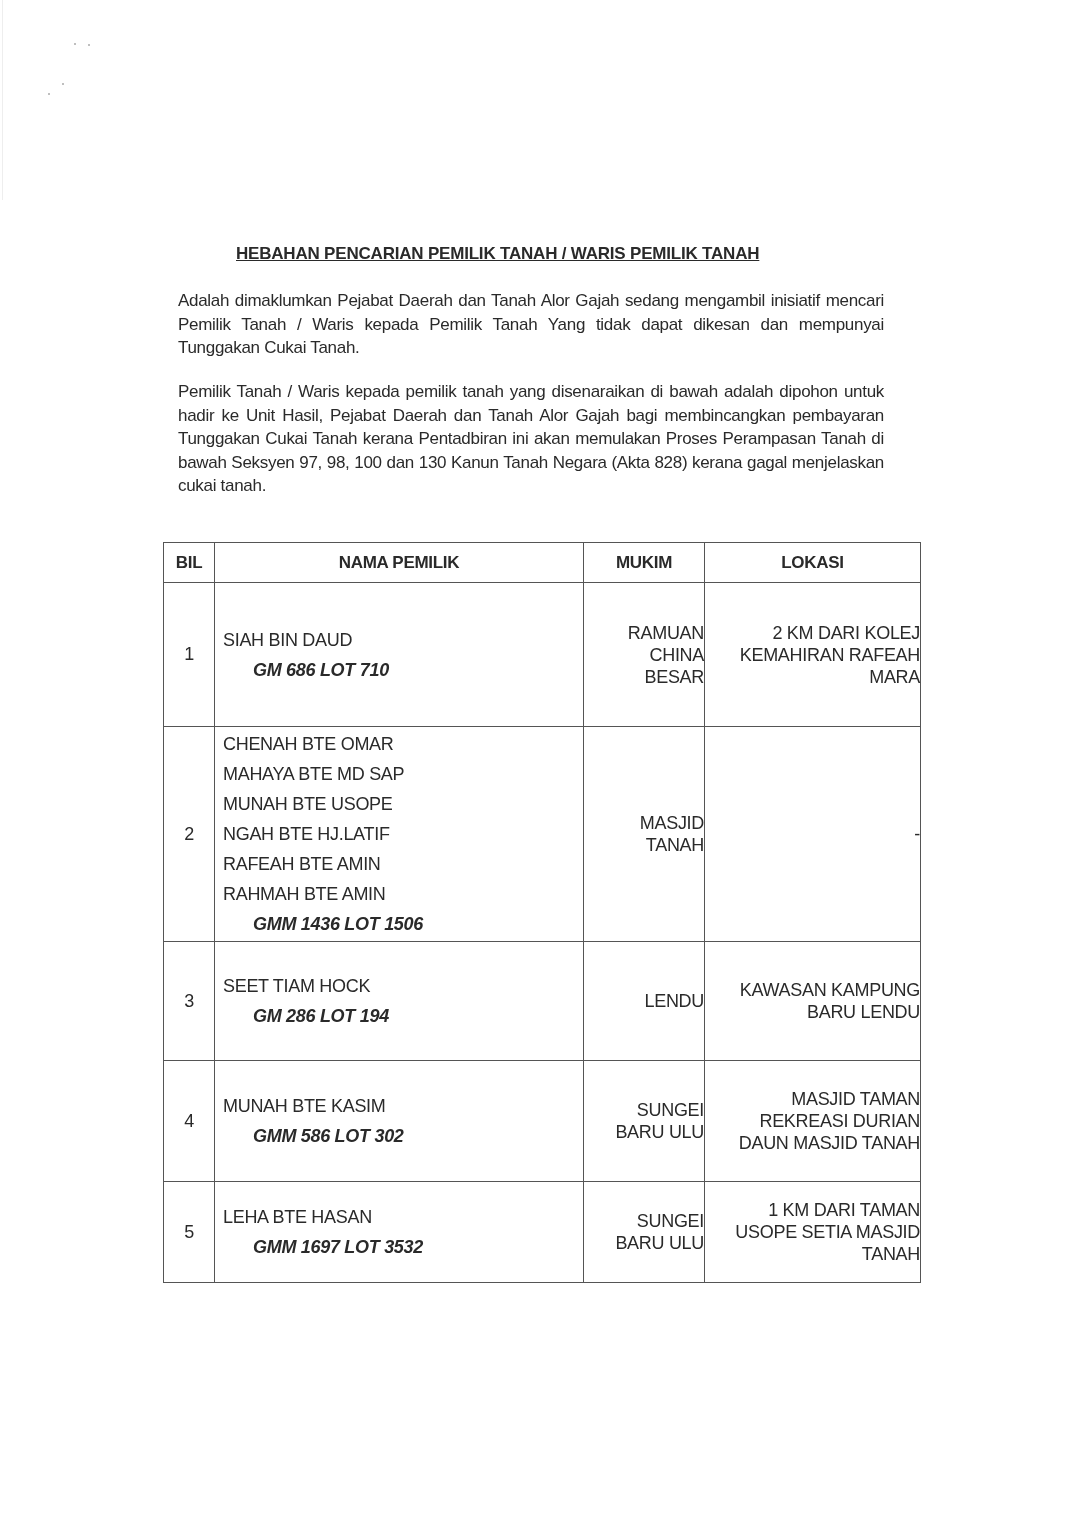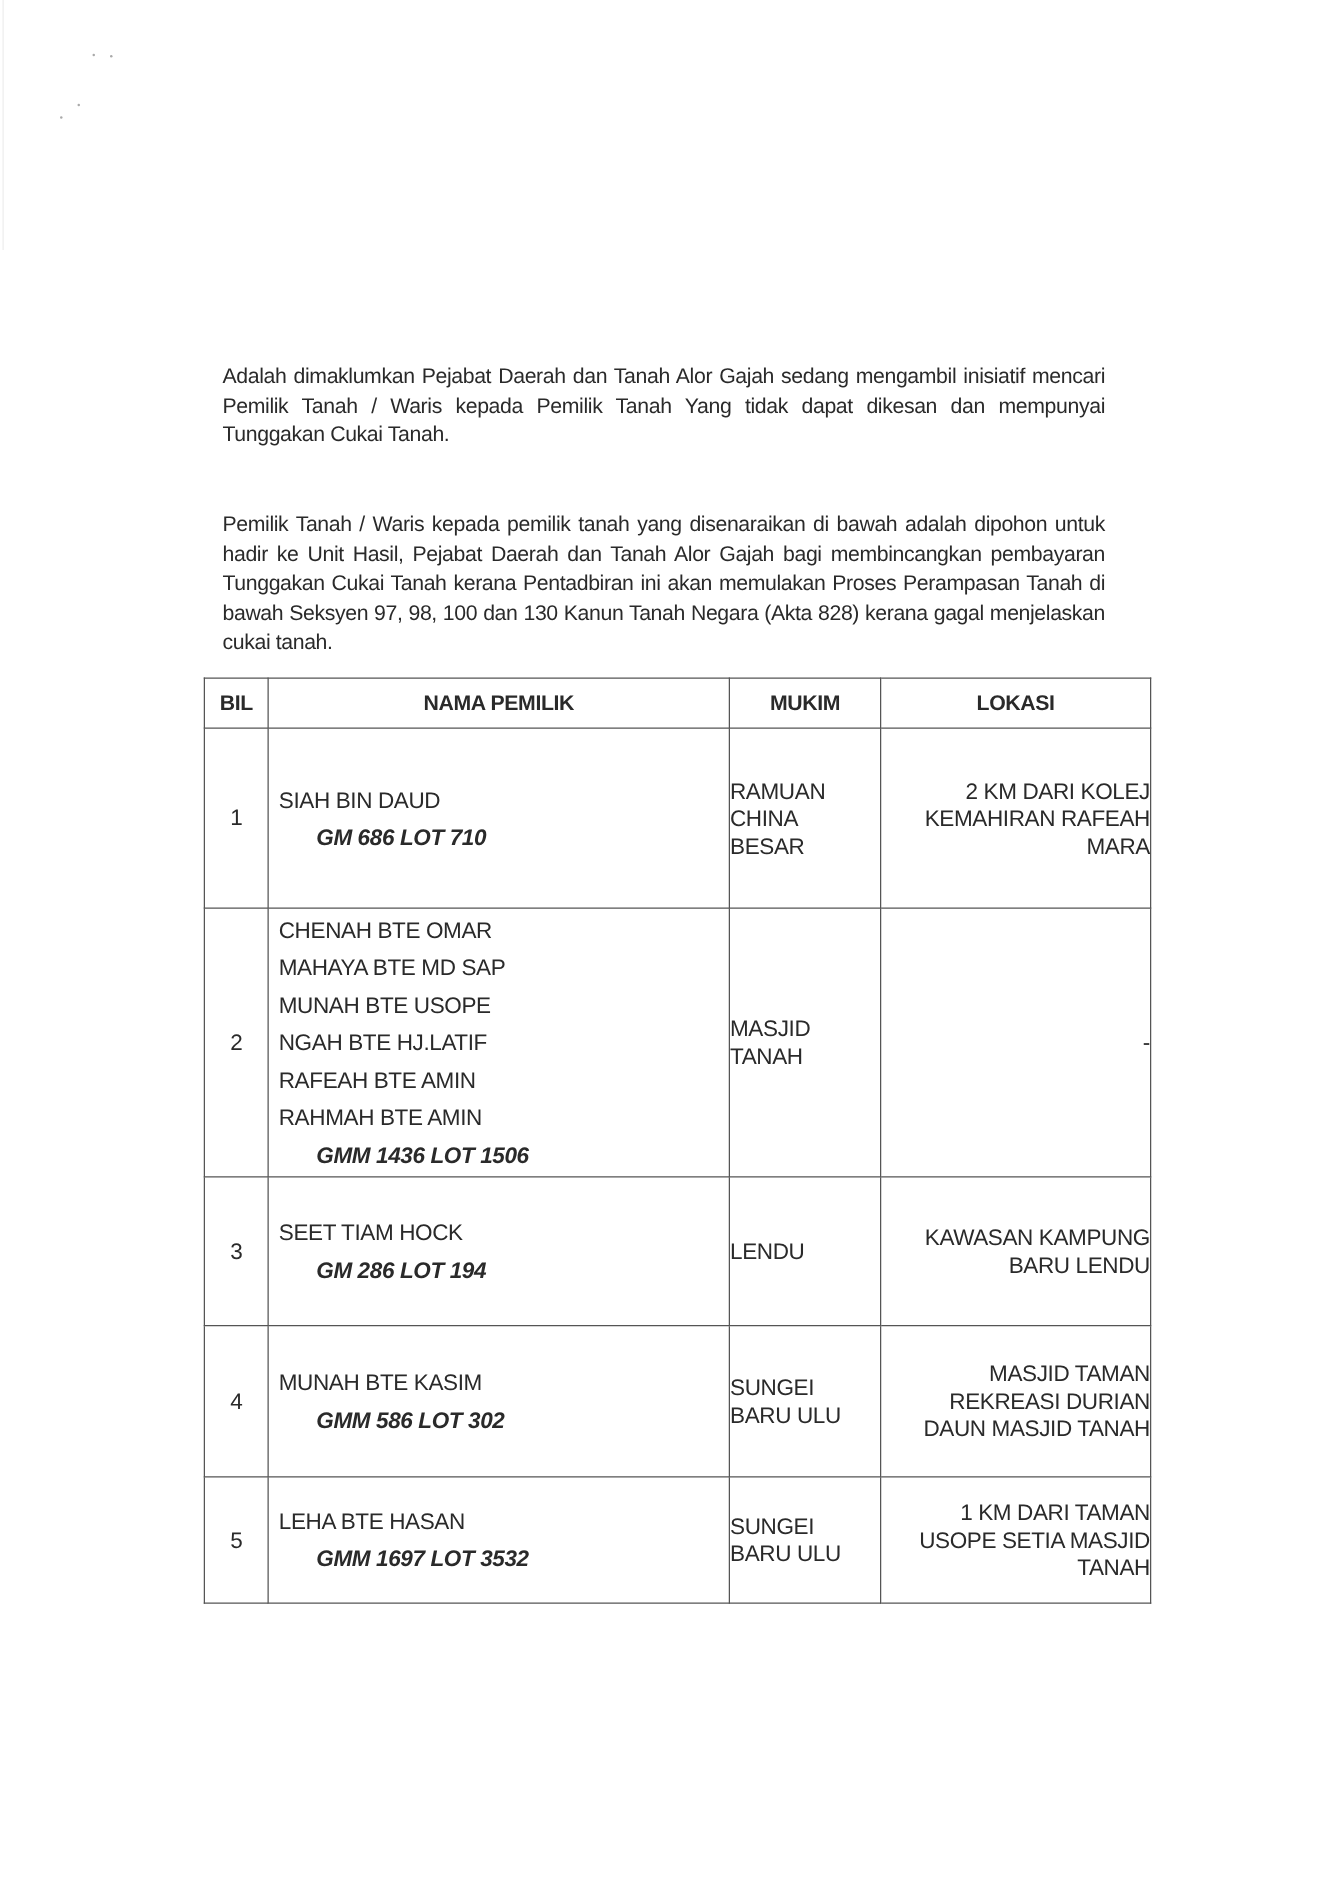--- a/index.html
+++ b/index.html
@@ -5,28 +5,28 @@
   html, body { margin: 0; padding: 0; background: #ffffff; }
   body { width: 1070px; height: 1513px; position: relative; overflow: hidden;
          font-family: "Liberation Sans", sans-serif; color: #2a2a2a; }
   .page { position: absolute; left: 0; top: 0; width: 1070px; height: 1513px; }
   .title { position: absolute; left: 236px; top: 244px; width: 600px;
            font-size: 17px; font-weight: bold; text-decoration: underline;
            letter-spacing: -0.2px; white-space: nowrap; }
   .para { position: absolute; left: 178px; width: 706px; font-size: 17px;
           line-height: 23.5px; text-align: justify; letter-spacing: -0.3px; }
   .para.p1 { top: 289px; }
-  .para.p2 { top: 408px; }
+  .para.p2 { top: 380px; }
   table.owners { position: absolute; left: 163px; top: 542px; width: 758px;
                  border-collapse: collapse; font-size: 18px; letter-spacing: -0.3px; }
   table.owners th, table.owners td { border: 1.5px solid #555; padding: 0; }
   table.owners th { height: 39px; font-weight: bold; font-size: 17px; text-align: center; }
   td.bil { width: 50px; text-align: center; }
   td.nama { width: 360px; padding-left: 8px !important; }
-  td.mukim { width: 120px; text-align: left; line-height: 22px; }
+  td.mukim { width: 120px; text-align: right; line-height: 22px; }
   td.lokasi { text-align: right; line-height: 22px; }
   .name-line { line-height: 30px; }
   .lot-line { font-weight: bold; font-style: italic; line-height: 30px; margin-left: 30px; }
   .r1 td { height: 143px; }
   .r2 td { height: 214px; }
   .r3 td { height: 118px; }
   .r4 td { height: 120px; }
   .r5 td { height: 100px; }
   .speck { position: absolute; width: 2px; height: 2px; background: #aaa; border-radius: 1px; }
   .edge-line { position: absolute; left: 2px; top: 0; width: 1px; height: 200px; background: #eee; }
@@ -34,20 +34,21 @@
 </head>
 <body>
 
 <div class="page">
   <div class="edge-line"></div>
   <div class="speck" style="left:74px;top:43px;"></div>
   <div class="speck" style="left:88px;top:44px;"></div>
   <div class="speck" style="left:62px;top:83px;"></div>
   <div class="speck" style="left:48px;top:93px;"></div>
 
+  <div class="title">HEBAHAN PENCARIAN PEMILIK TANAH / WARIS PEMILIK TANAH</div>
 
   <div class="para p1">Adalah dimaklumkan Pejabat Daerah dan Tanah Alor Gajah sedang mengambil inisiatif mencari Pemilik Tanah / Waris kepada Pemilik Tanah Yang tidak dapat dikesan dan mempunyai Tunggakan Cukai Tanah.</div>
   <div class="para p2">Pemilik Tanah / Waris kepada pemilik tanah yang disenaraikan di bawah adalah dipohon untuk hadir ke Unit Hasil, Pejabat Daerah dan Tanah Alor Gajah bagi membincangkan pembayaran Tunggakan Cukai Tanah kerana Pentadbiran ini akan memulakan Proses Perampasan Tanah di bawah Seksyen 97, 98, 100 dan 130 Kanun Tanah Negara (Akta 828) kerana gagal menjelaskan cukai tanah.</div>
 
   <table class="owners">
     <thead>
       <tr>
         <th>BIL</th>
         <th>NAMA PEMILIK</th>
         <th>MUKIM</th>

